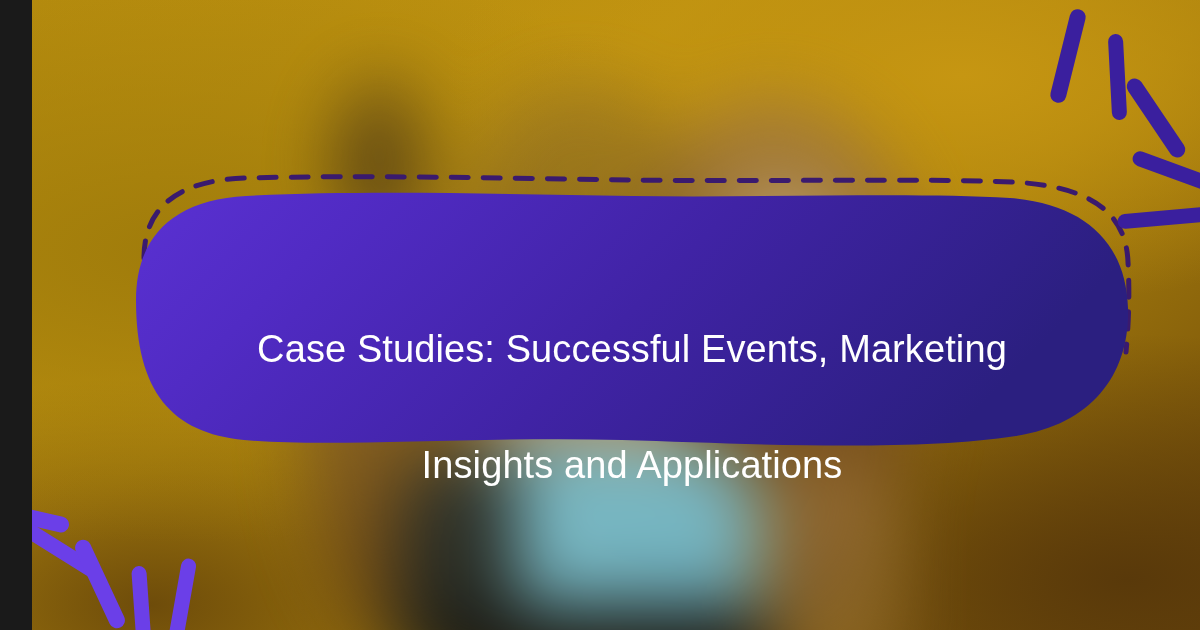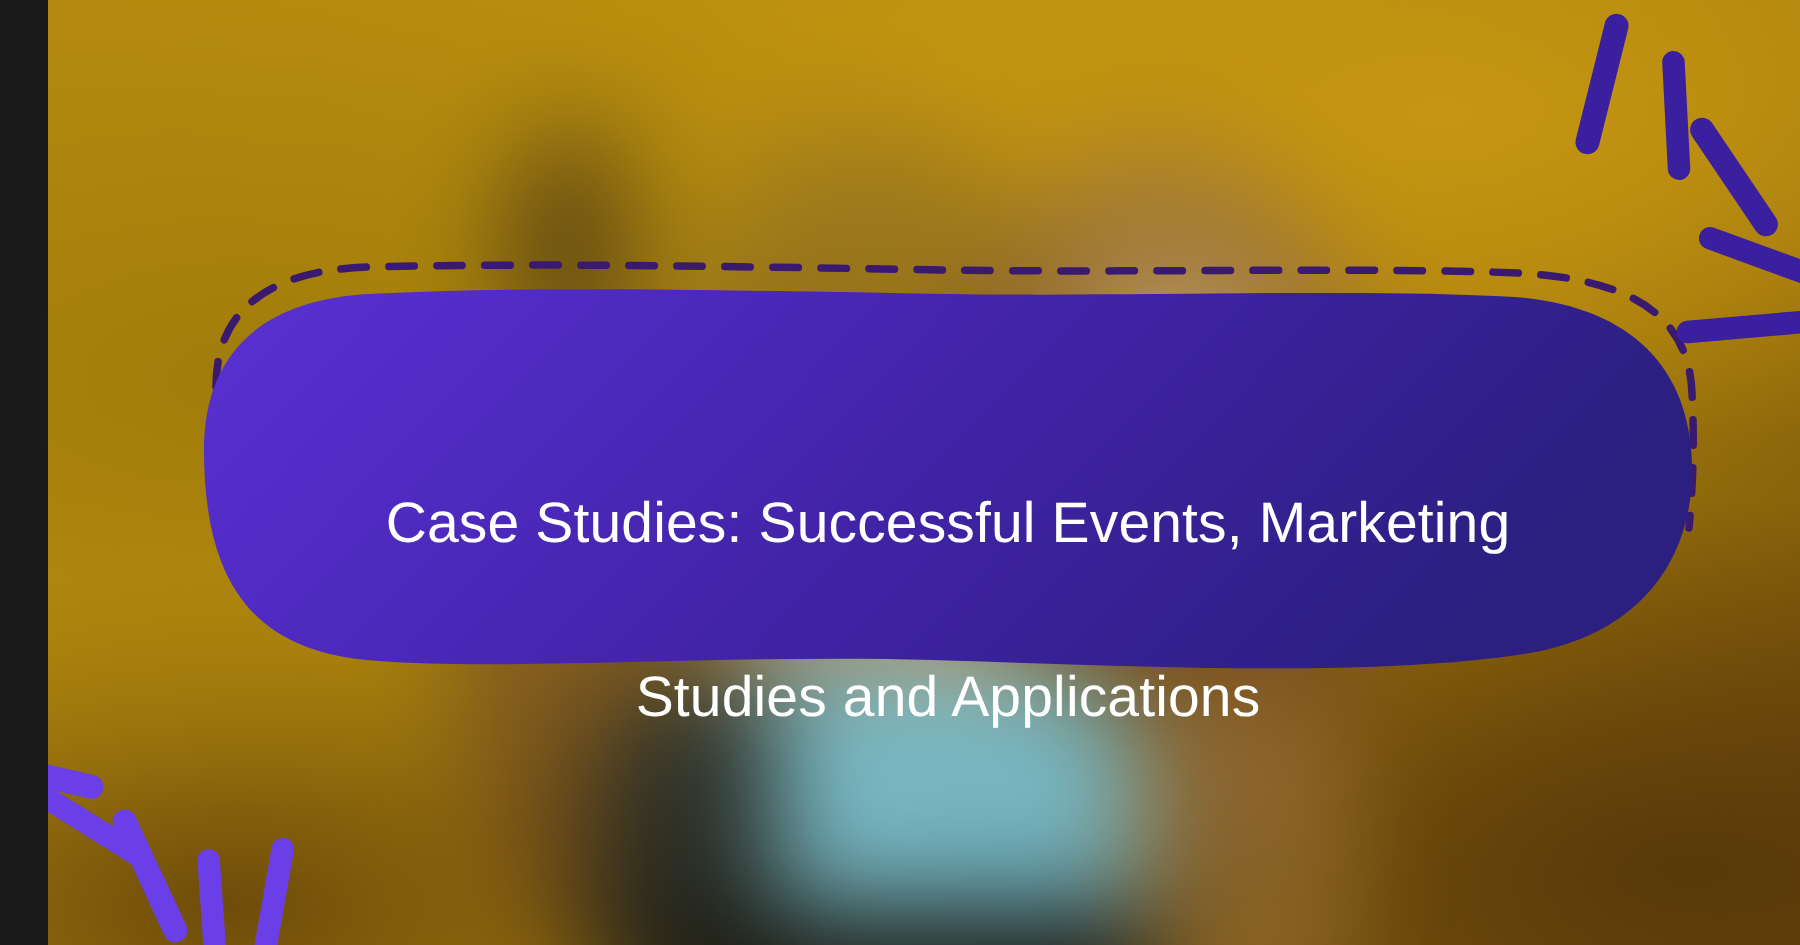--- a/index.html
+++ b/index.html
@@ -200,21 +200,21 @@
                C 1054 204, 1094 244, 1096 308
                C 1098 372, 1062 424, 984 436
                C 880 452, 720 444, 590 440
                C 450 436, 300 448, 212 440
                C 140 433, 104 392, 104 300 Z" fill="url(#blobGrad)"></path>
     </svg>
   </div>
 
   <div class="title-block">
     <div>Case Studies: Successful Events, Marketing</div>
-    <div>Studies and Applications</div>
+    <div>Insights and Applications</div>
   </div>
 
   <div class="burst burst-tr" id="burst-tr">
       <div class="ray" style="left: 26px; top: 8px; width: 16px; height: 96px; background: rgb(58, 31, 158); transform: rotate(14deg);"></div>
       <div class="ray" style="left: 76px; top: 34px; width: 15px; height: 86px; background: rgb(58, 31, 158); transform: rotate(-3deg);"></div>
       <div class="ray" style="left: 114px; top: 72px; width: 16px; height: 92px; background: rgb(58, 31, 158); transform: rotate(-34deg);"></div>
       <div class="ray" style="left: 132px; top: 128px; width: 15px; height: 86px; background: rgb(58, 31, 158); transform: rotate(-70deg);"></div>
       <div class="ray" style="left: 122px; top: 172px; width: 15px; height: 92px; background: rgb(58, 31, 158); transform: rotate(-95deg);"></div>
     </div>
   <div class="burst burst-bl" id="burst-bl">

